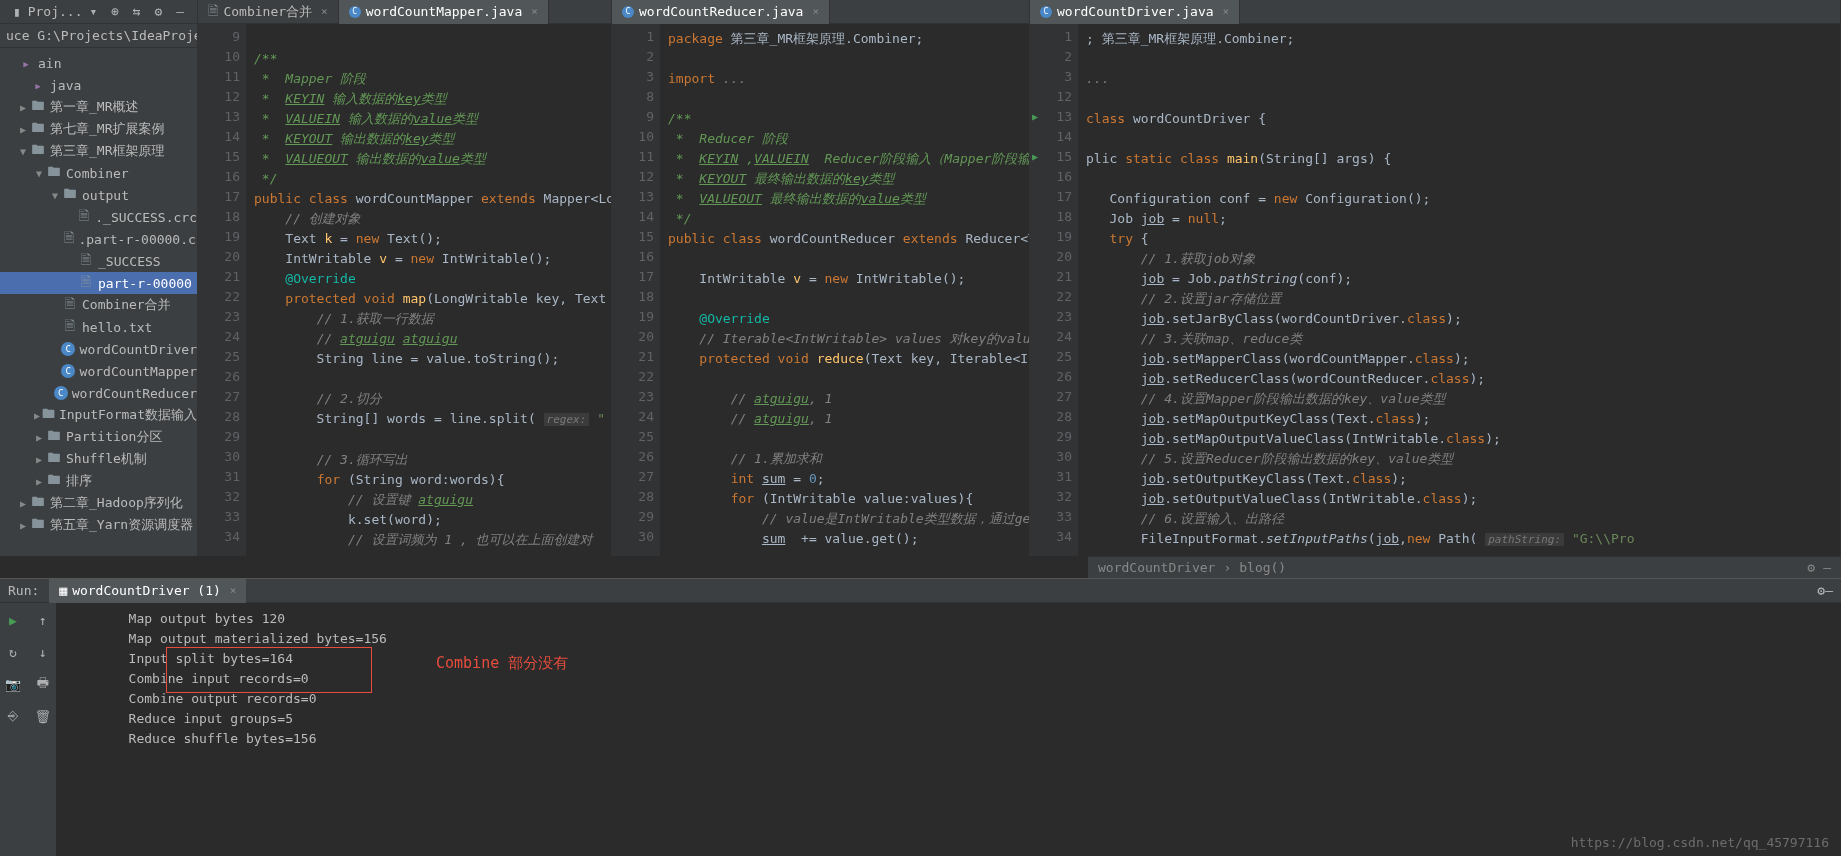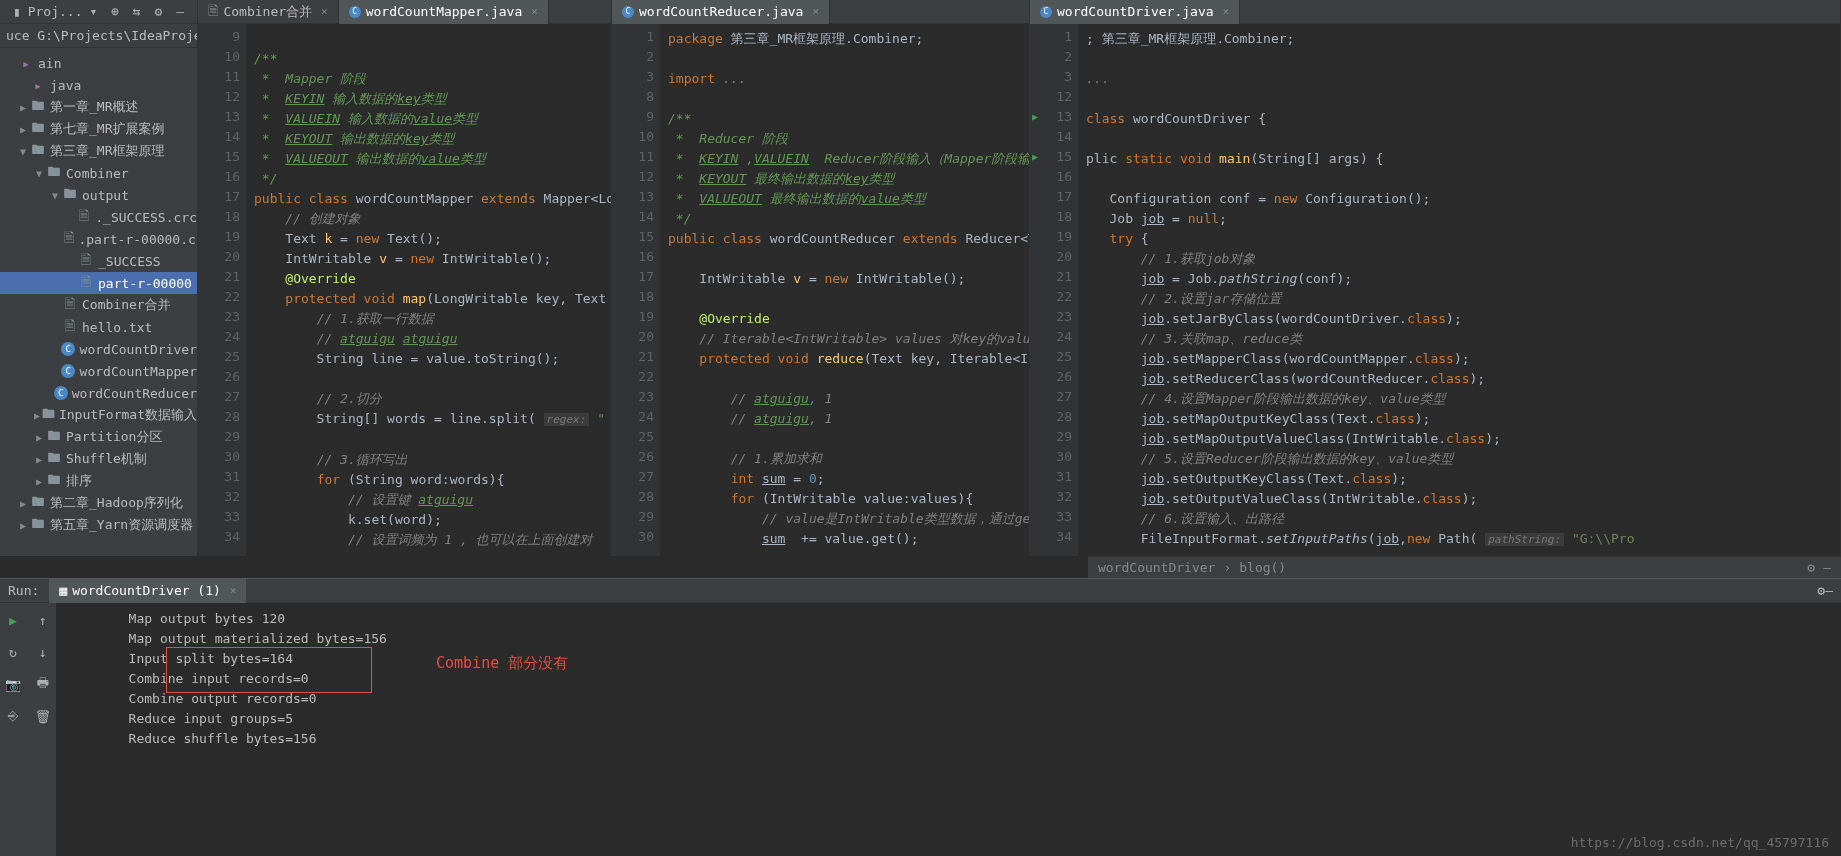--- a/index.html
+++ b/index.html
@@ -29,21 +29,21 @@
 .gutter{width:48px;background:#313335;text-align:right;padding:3px 6px 3px 0;color:#606366;line-height:20px;font-family:Consolas,monospace;font-size:12px;user-select:none;position:relative;}
 .gutter .ln{height:20px;position:relative;}
 .gutter .mark{position:absolute;left:2px;color:#499c54;font-size:10px;}
 .code{flex:1;padding:5px 8px;line-height:20px;font-family:Consolas,monospace;font-size:13px;white-space:pre;overflow:hidden;}
 .kw{color:#cc7832;}
 .str{color:#6a8759;}
 .com{color:#808080;font-style:italic;}
 .doc{color:#629755;font-style:italic;}
 .doctag{color:#629755;font-style:italic;text-decoration:underline;}
 .num{color:#6897bb;}
-.ann{color:#bef264;}
+.ann{color:#14b8a6;}
 .fn{color:#ffc66d;}
 .hint{color:#787878;background:#3b3b3b;padding:0 3px;border-radius:0;font-style:italic;font-size:11px;}
 .breadcrumb{height:22px;background:#3c3f41;border-top:1px solid #323232;display:flex;align-items:center;padding:0 10px;color:#888;gap:8px;position:absolute;right:0;top:556px;width:753px;}
 .console{position:absolute;top:578px;left:0;right:0;bottom:0;background:#2b2b2b;border-top:1px solid #555;display:flex;flex-direction:column;}
 .con-header{height:24px;background:#3c3f41;display:flex;align-items:center;padding:0 8px;color:#bbb;border-bottom:1px solid #323232;}
 .con-header .spacer{flex:1;}
 .con-body{flex:1;display:flex;}
 .con-tools{width:56px;background:#3c3f41;display:flex;flex-direction:column;align-items:center;padding:6px 0;gap:10px;}
 .con-tools .tbtn{width:22px;height:22px;display:flex;align-items:center;justify-content:center;color:#afb1b3;cursor:pointer;}
 .con-tools .col{display:flex;flex-direction:column;gap:10px;}
@@ -362,21 +362,21 @@
             <div class="ln">32</div>
             <div class="ln">33</div>
             <div class="ln">34</div>
           </div>
           <div class="code" id="c3">; 第三章_MR框架原理.Combiner;
 
 <span class="com">...</span>
 
 <span class="kw">class</span> wordCountDriver {
 
-plic <span class="kw">static void</span> <span class="fn">main</span>(String[] args) {
+plic <span class="kw">static class</span> <span class="fn">main</span>(String[] args) {
 
    Configuration conf = <span class="kw">new</span> Configuration();
    Job <u>job</u> = <span class="kw">null</span>;
    <span class="kw">try</span> {
        <span class="com">// 1.获取job对象</span>
        <u>job</u> = Job.<span style="font-style:italic">pathString</span>(conf);
        <span class="com">// 2.设置jar存储位置</span>
        <u>job</u>.setJarByClass(wordCountDriver.<span class="kw">class</span>);
        <span class="com">// 3.关联map、reduce类</span>
        <u>job</u>.setMapperClass(wordCountMapper.<span class="kw">class</span>);

